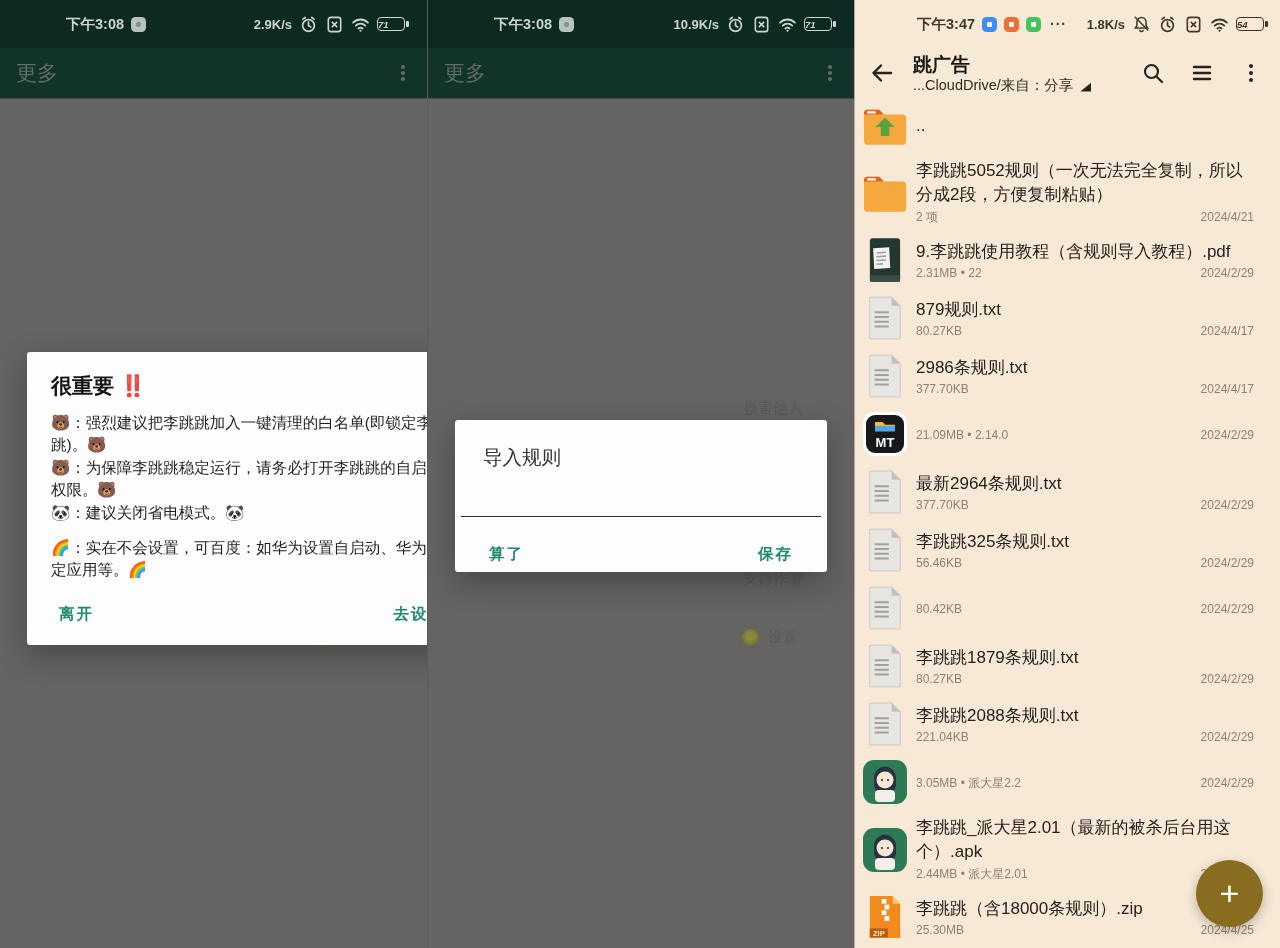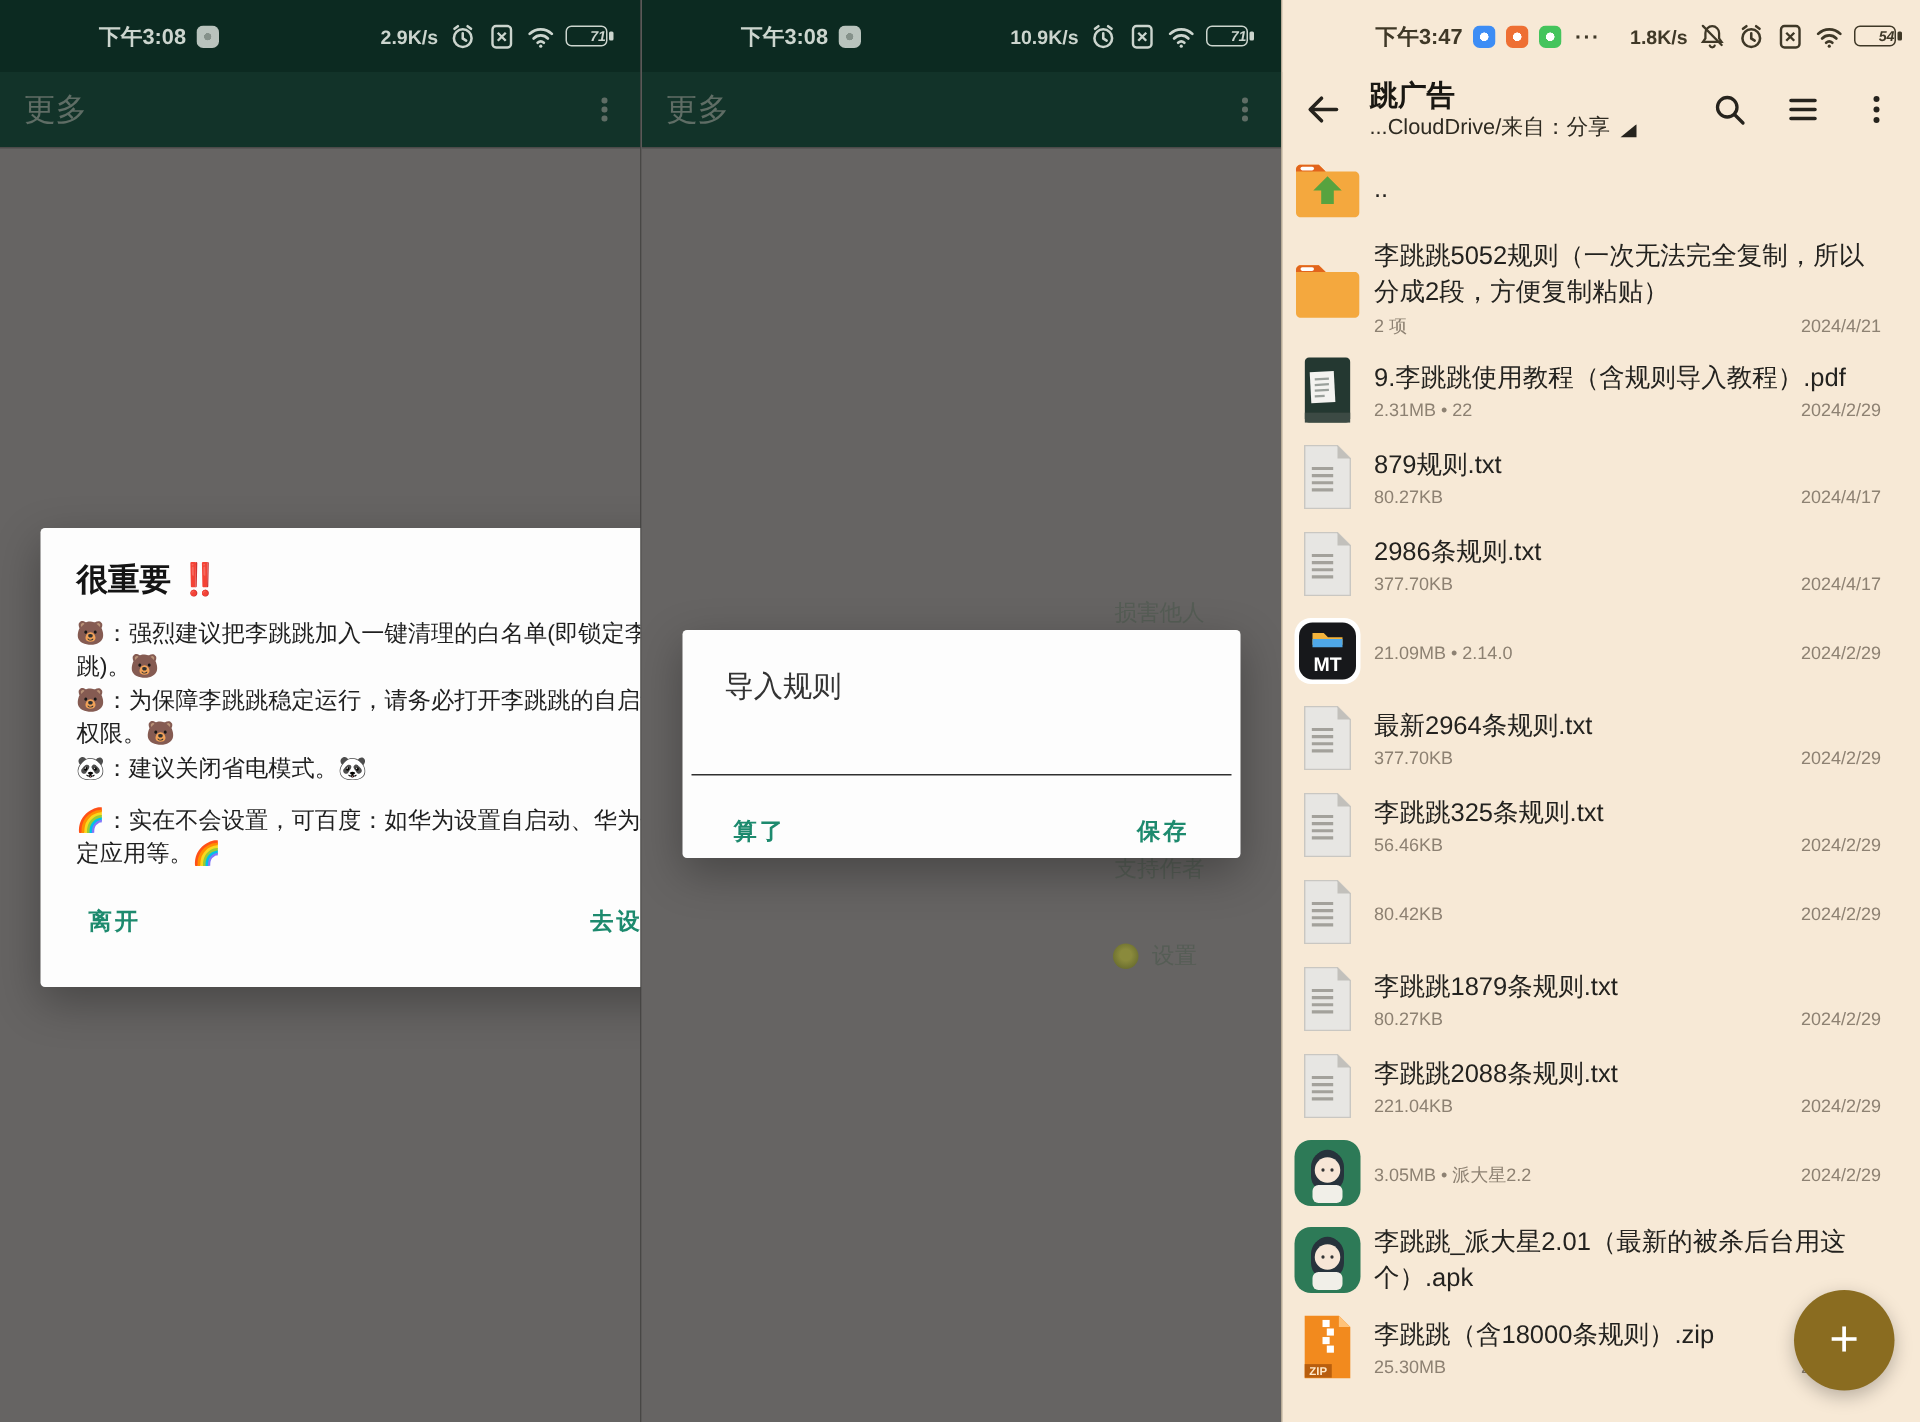--- a/index.html
+++ b/index.html
@@ -14,21 +14,21 @@
   
   .statusbar{position:absolute;top:0;left:0;right:0;height:48px;display:flex;align-items:center;
              justify-content:space-between;padding:0 22px 0 66px;}
   .dark .statusbar{background:var(--statusbar-green);color:#ccd5ce;}
   #p-right .statusbar{background:var(--cream);color:#3f3827;padding:0 16px 0 62px;}
   .sb-left,.sb-right{display:flex;align-items:center;gap:7px;}
   .sb-time{font-size:14.5px;font-weight:600;}
   .sb-speed{font-size:13px;font-weight:600;}
   .sb-ic{width:19px;height:19px;display:inline-flex;}
   .sb-ic svg{display:block;width:100%;height:100%;}
-  .battery{position:relative;display:inline-flex;align-items:center;justify-content:flex-end;
+  .battery{position:relative;display:inline-flex;align-items:center;justify-content:flex-start;
            width:28px;height:14px;border:1.6px solid currentColor;border-radius:4px;
            font-size:9.5px;font-weight:700;}
   .battery::after{content:"";position:absolute;right:-4.5px;top:3px;width:2.6px;height:6px;
                   background:currentColor;border-radius:1px;}
   .sb-chip{width:15px;height:15px;border-radius:4.5px;background:#b9c3bd;
            background-image:radial-gradient(circle at 50% 50%, #85918a 0 22%, transparent 24%);}
   .chip{width:15px;height:15px;border-radius:4.5px;
         background-image:radial-gradient(circle at 50% 50%, #ffffff 0 26%, transparent 28%);}
   .chip-blue{background-color:#3d8df5;}
   .chip-orange{background-color:#ee6f33;}
@@ -44,21 +44,21 @@
 
   
   .bg-item{position:absolute;color:#555d55;font-size:15px;}
   .bg-settings{display:flex;align-items:center;gap:9px;}
   .kiwi{width:17px;height:17px;border-radius:50%;
         background:radial-gradient(circle at 50% 45%, #8a8a3c 0 30%, #6d7030 72%);}
 
   
   .dialog{position:absolute;background:#fdfdfd;border-radius:3px;
           box-shadow:0 10px 30px rgba(0,0,0,.30);}
-  #imp-dlg{left:27px;top:352px;width:449px;padding:20px 22px 25px 24px;}
+  #imp-dlg{left:27px;top:352px;width:449px;padding:20px 22px 12px 24px;}
   .dlg-title{display:flex;align-items:center;gap:6px;font-size:21px;color:#141414;font-weight:600;}
   .bangbang{color:#e6392e;font-weight:700;}
   .dlg-body{margin-top:12px;}
   .dlg-line{margin:0;font-size:15.5px;line-height:22.4px;color:#1f1f1f;}
   .dlg-line.gap{height:13px;}
   .dlg-actions{display:flex;justify-content:space-between;margin-top:14px;padding:0 2px;}
   .dlg-btn{background:none;border:0;color:var(--accent);font-size:15.5px;font-weight:700;
            letter-spacing:2px;padding:8px 6px;cursor:pointer;font-family:inherit;}
 
   #import-dlg{left:27px;top:420px;width:372px;height:152px;}
@@ -538,20 +538,24 @@
               <path d="M12 19a11 11 0 0 1 22 0v6a11 11 0 0 1-22 0z" fill="#27333c"></path>
               <circle cx="23" cy="21" r="8.5" fill="#f7e6d6"></circle>
               <path d="M14.5 19a8.5 8.5 0 0 1 17 0v-2.5c0-5.5-3.6-9-8.5-9s-8.5 3.5-8.5 9z" fill="#27333c"></path>
               <circle cx="20" cy="21" r="1.1" fill="#333"></circle>
               <circle cx="26" cy="21" r="1.1" fill="#333"></circle>
               <rect x="13" y="31" width="20" height="12" rx="4" fill="#f1efe8"></rect>
             </svg>
           </span>
     <div class="fmain">
       <div class="fname">李跳跳_派大星2.01（最新的被杀后台用这个）.apk</div>
+      <div class="fmeta-row">
+        <span class="fmeta">2.44MB  • 派大星2.01</span>
+        <span class="fdate">2024/2/29</span>
+      </div>
     </div>
   </div>
 
   <div class="file-row">
     <span class="ficon">
             <svg width="38" height="46" viewBox="0 0 40 48">
               <path d="M4 2h24l8 8v36H4z" fill="#f28a1e"></path>
               <path d="M28 2l8 8h-8z" fill="#ffc37a"></path>
               <g fill="#ffffff">
                 <rect x="16.5" y="5" width="5" height="5"></rect>

